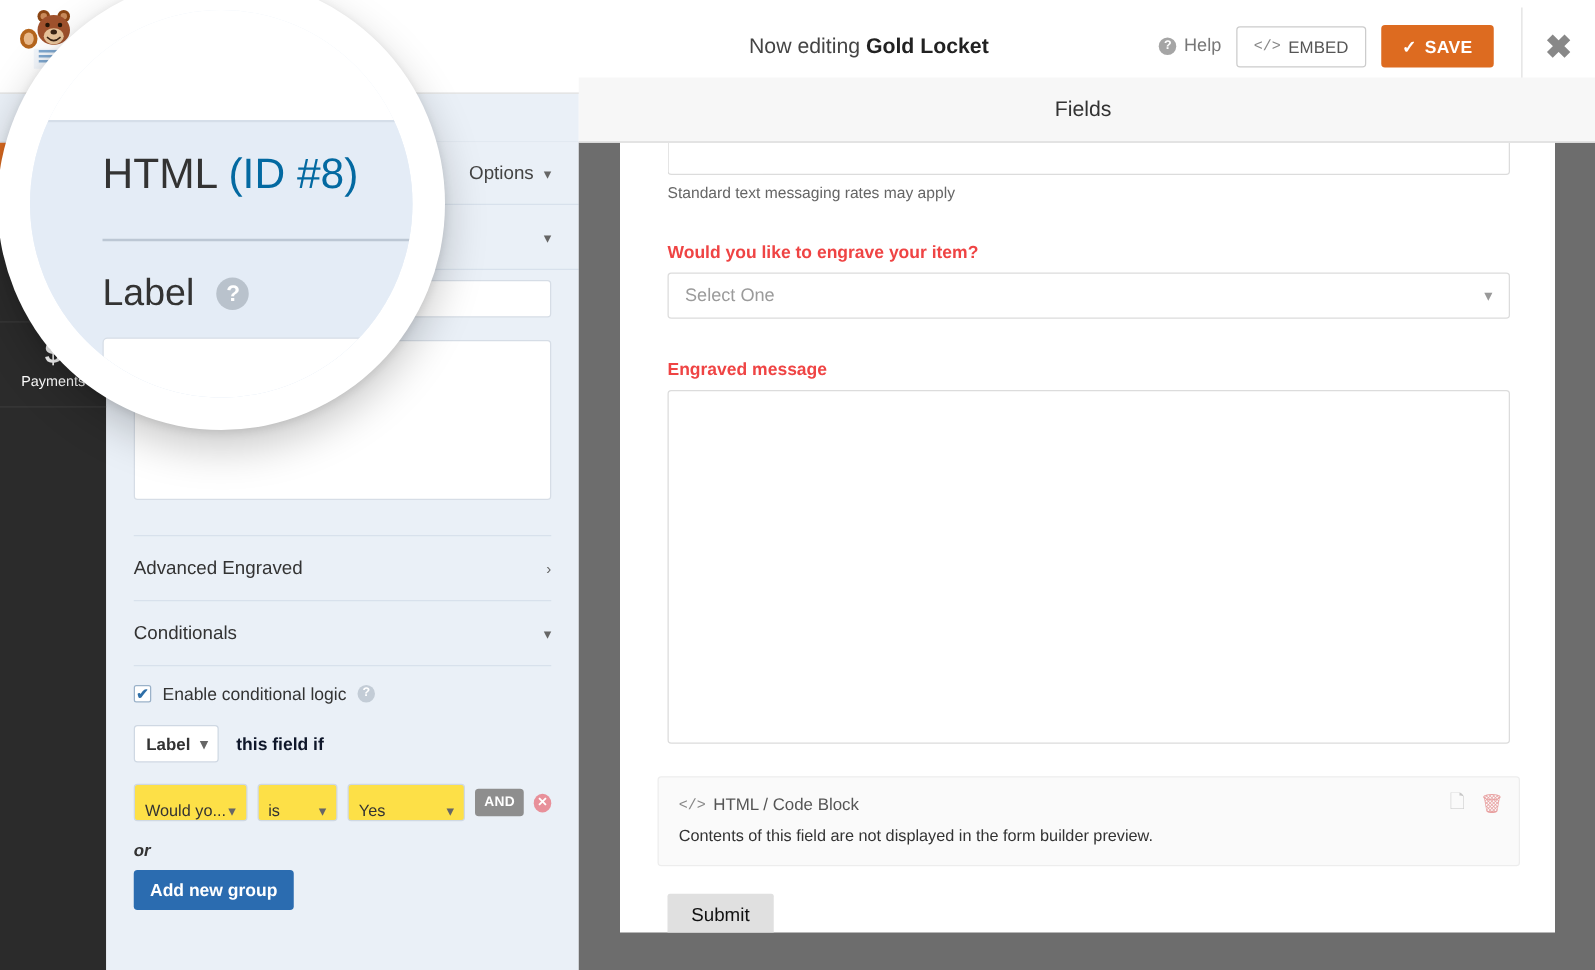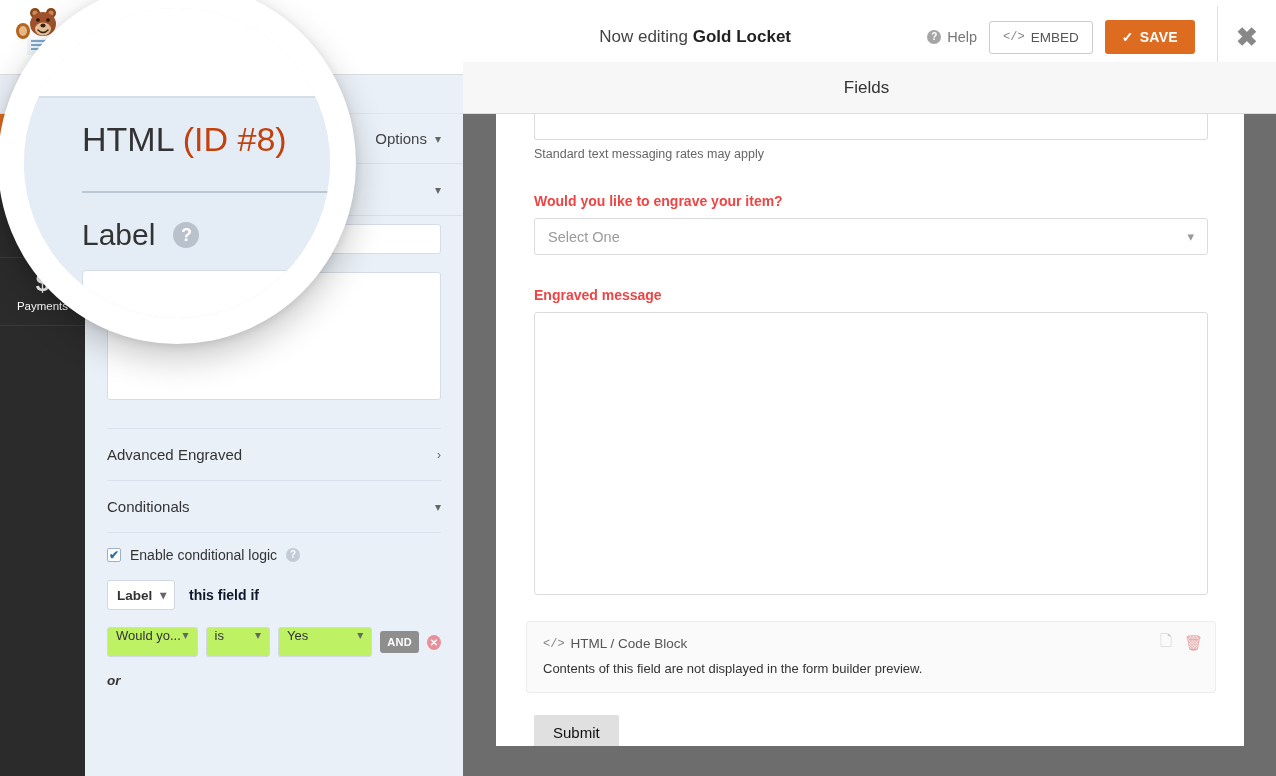--- a/index.html
+++ b/index.html
@@ -118,22 +118,22 @@
   }
   .show-line{ display:flex; align-items:center; gap:14px; margin-top:17px;}
   .mini-select{
     background:#fff; border:1px solid #cfd8e3; border-radius:3px; height:30px;
     display:flex; align-items:center; justify-content:space-between; gap:8px;
     padding:0 9px; font-size:13.5px; color:#333; font-weight:bold;
   }
   .this-field-if{ font-size:14px; color:#0f172a; font-weight:bold;}
   .cond-row{ display:flex; align-items:center; gap:8px; margin-top:17px;}
   .cr-sel{
-    background:#bef264; border:1px solid #cfd8e3; border-radius:3px; height:30px;
-    display:flex; align-items:flex-start; justify-content:space-between;
+    background:#fde047; border:1px solid #cfd8e3; border-radius:3px; height:30px;
+    display:flex; align-items:flex-end; justify-content:space-between;
     padding:0 8px; font-size:13px; color:#333;
   }
   .cr-sel span.t{ overflow:hidden; white-space:nowrap; }
   .and-btn{
     background:#8e8e8e; color:#fff; font-size:11px; font-weight:bold;
     padding:5px 7px; border-radius:3px; letter-spacing:.3px;
   }
   .x-circle{
     width:15px;height:15px;border-radius:50%;background:#e8909a;color:#fff;
     font-size:10px;line-height:15px;text-align:center;font-weight:bold;
@@ -204,21 +204,21 @@
   }
   .lens-content{ position:absolute; left:0; top:0; width:340px; height:340px; }
   .lens-white-top{
     position:absolute; left:0; top:0; width:340px; height:88px; background:#ffffff;
   }
   .lens-sep-top{ position:absolute; left:0; top:88px; width:340px; height:1.5px; background:#d5dee9;}
   .lens-blue{ position:absolute; left:0; top:89.5px; width:340px; height:260px; background:#e4ecf6;}
   .lens-html{
     position:absolute; left:58px; top:112px; font-size:34px; color:#333; white-space:nowrap;
   }
-  .lens-html .id{ color:#c2410c; }
+  .lens-html .id{ color:#0369a1; }
   .lens-line{ position:absolute; left:58px; top:183px; width:260px; height:1.5px; background:#bcc7d4;}
   .lens-label{
     position:absolute; left:58px; top:210px; font-size:30px; color:#333;
     display:flex; align-items:center; gap:18px;
   }
   .lens-q{
     width:26px;height:26px;border-radius:50%;background:#b9c2cc;color:#fff;
     font-size:18px;line-height:26px;text-align:center;font-weight:bold;
   }
   .lens-inputbox{
@@ -299,20 +299,21 @@
       </div>
       <div class="cr-sel" style="width:100px;">
         <span class="t">Yes</span>
         <span class="chev">▾</span>
       </div>
       <span class="and-btn">AND</span>
       <span class="x-circle">✕</span>
     </div>
 
     <div class="or-text">or</div>
+    <span class="add-group-btn">Add new group</span>
   </div>
 </div>
 
 <div class="gutter"></div>
 
 <div class="preview-wrap">
   <div class="preview-card">
     <div class="pv-inner">
       <div class="pv-cut-input"></div>
       <div class="pv-hint">Standard text messaging rates may apply</div>

